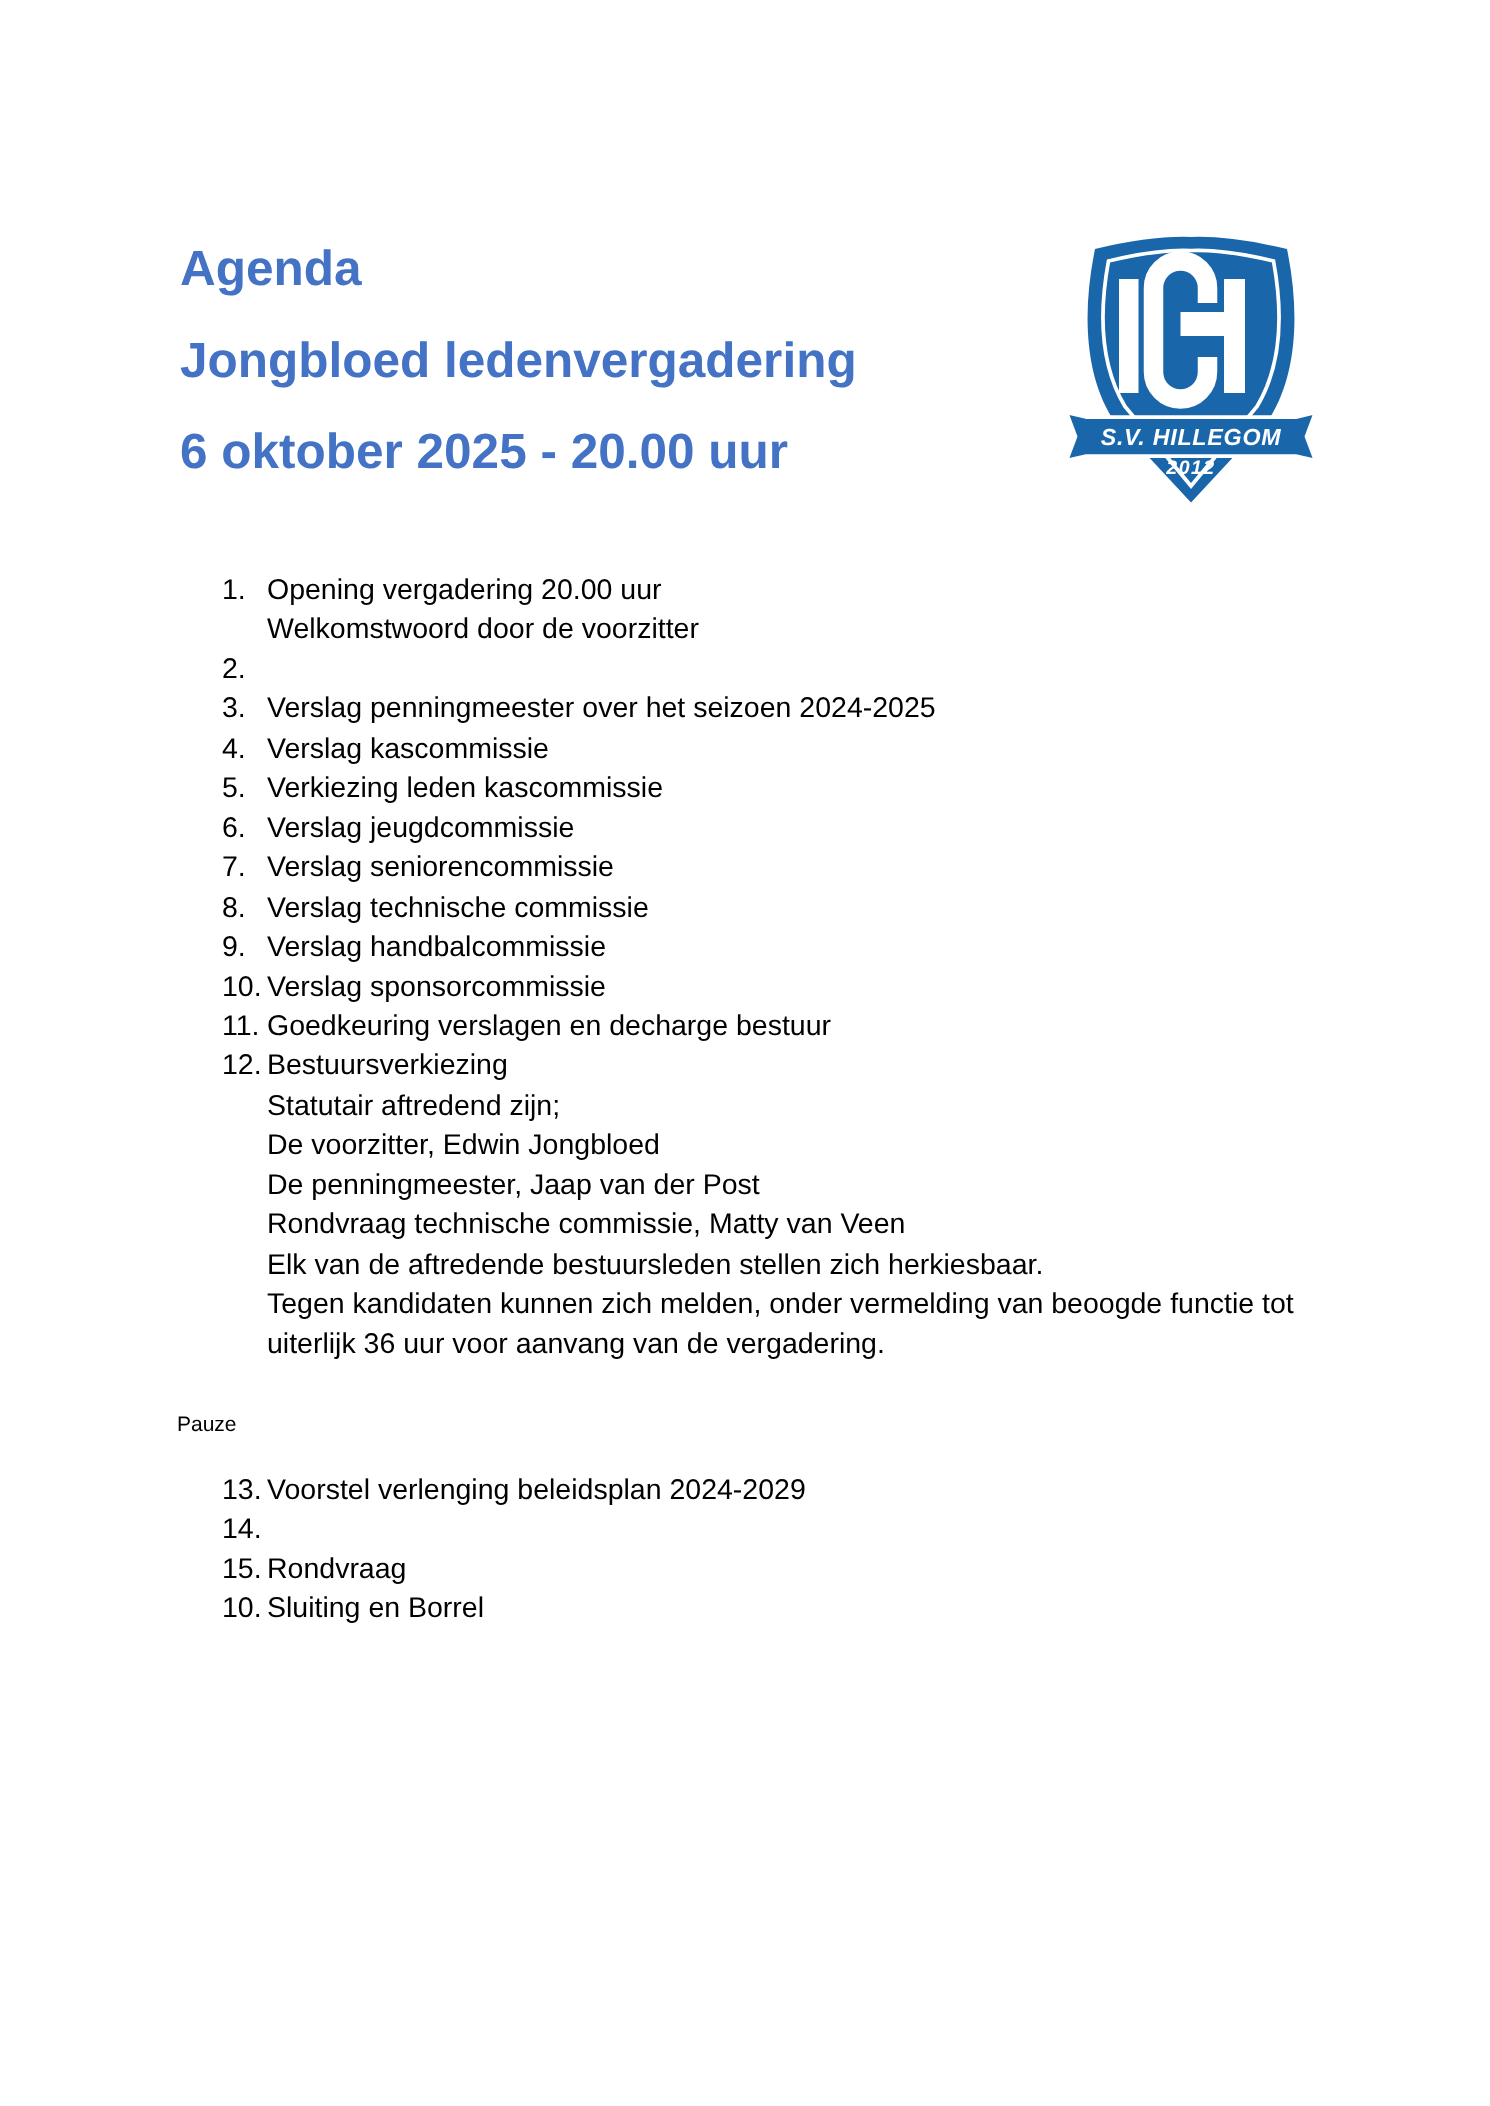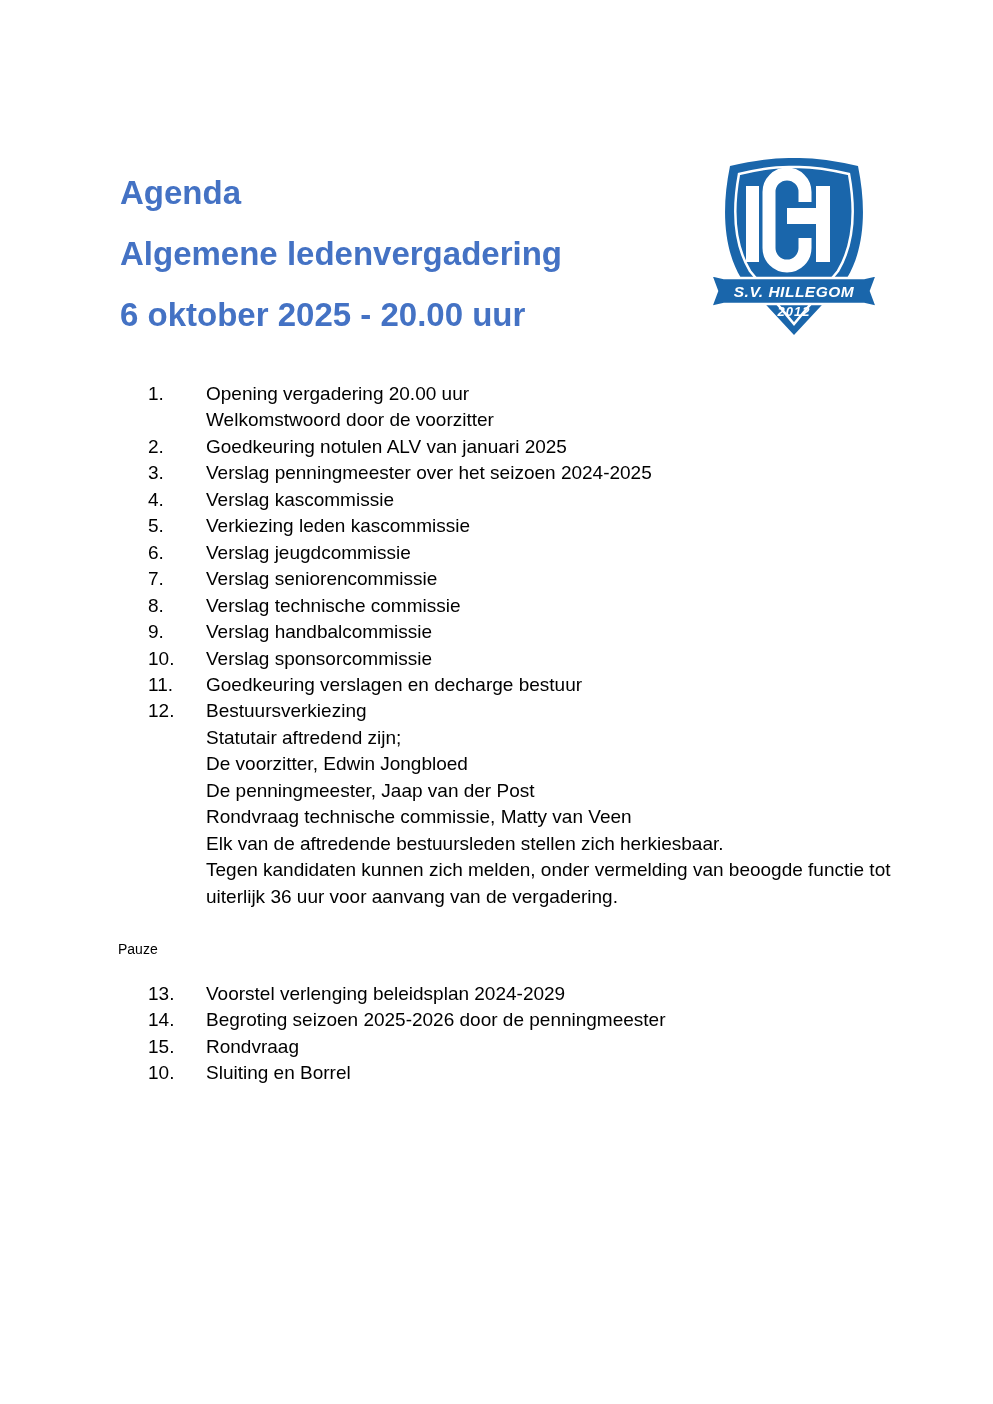--- a/index.html
+++ b/index.html
@@ -5,41 +5,41 @@
   html,body{margin:0;padding:0;background:#ffffff;}
   .page{
     position:relative;
     width:993px;height:1404px;
     background:#ffffff;
     font-family:"Liberation Sans", sans-serif;
     color:#000000;
     overflow:hidden;
   }
   .title{
-    position:absolute;left:120px;top:162px;
+    position:absolute;left:120px;top:148px;
     color:#4472C4;font-weight:700;font-size:33px;
   }
   .title .tline{line-height:61px;white-space:nowrap;}
   .logo{position:absolute;left:708px;top:150px;width:172px;height:200px;}
   .list{position:absolute;left:148px;width:740px;font-size:19px;}
   .list1{top:381px;}
   .list2{top:981px;}
   .row{display:flex;line-height:26.45px;}
   .num{width:30px;flex:0 0 30px;}
-  .txt{white-space:nowrap;margin-left:28px;}
+  .txt{white-space:nowrap;}
   .pauze{position:absolute;left:118px;top:936px;font-size:14px;line-height:26px;}
 </style>
 </head>
 <body>
 
 <div class="page">
 
   <div class="title">
     <div class="tline">Agenda</div>
-    <div class="tline">Algemene ledenvergadering</div>
+    <div class="tline">Jongbloed ledenvergadering</div>
     <div class="tline">6 oktober 2025 - 20.00 uur</div>
   </div>
 
   <svg class="logo" viewBox="0 0 172 200" xmlns="http://www.w3.org/2000/svg">
     <path d="M86,8 Q60,7 22,16 C13,60 16,100 33,128 L86,185 L139,128 C156,100 159,60 150,16 Q112,7 86,8 Z" fill="#1a66ab"></path>
     <path d="M86,17 Q64,16 31,24 C24,62 27,96 42,121 L86,174 L130,121 C145,96 148,62 141,24 Q108,16 86,17 Z" fill="none" stroke="#ffffff" stroke-width="2.5"></path>
     <rect x="38" y="36" width="13" height="76" fill="#ffffff"></rect>
     <rect x="61" y="24" width="36" height="92" rx="18" fill="none" stroke="#ffffff" stroke-width="13"></rect>
     <rect x="90" y="52" width="16" height="36" fill="#1a66ab"></rect>
     <rect x="79" y="58" width="43" height="16" fill="#ffffff"></rect>
@@ -53,21 +53,20 @@
     <div class="row">
         <span class="num">1.</span>
         <span class="txt">Opening vergadering 20.00 uur</span>
       </div>
     <div class="row">
         <span class="num"></span>
         <span class="txt">Welkomstwoord door de voorzitter</span>
       </div>
     <div class="row">
         <span class="num">2.</span>
-        <span class="txt">Goedkeuring notulen ALV van januari 2025</span>
       </div>
     <div class="row">
         <span class="num">3.</span>
         <span class="txt">Verslag penningmeester over het seizoen 2024-2025</span>
       </div>
     <div class="row">
         <span class="num">4.</span>
         <span class="txt">Verslag kascommissie</span>
       </div>
     <div class="row">
@@ -134,21 +133,20 @@
 
   <div class="pauze">Pauze</div>
 
   <div class="list list2">
     <div class="row">
         <span class="num">13.</span>
         <span class="txt">Voorstel verlenging beleidsplan 2024-2029</span>
       </div>
     <div class="row">
         <span class="num">14.</span>
-        <span class="txt">Begroting seizoen 2025-2026 door de penningmeester</span>
       </div>
     <div class="row">
         <span class="num">15.</span>
         <span class="txt">Rondvraag</span>
       </div>
     <div class="row">
         <span class="num">10.</span>
         <span class="txt">Sluiting en Borrel</span>
       </div>
   </div>

